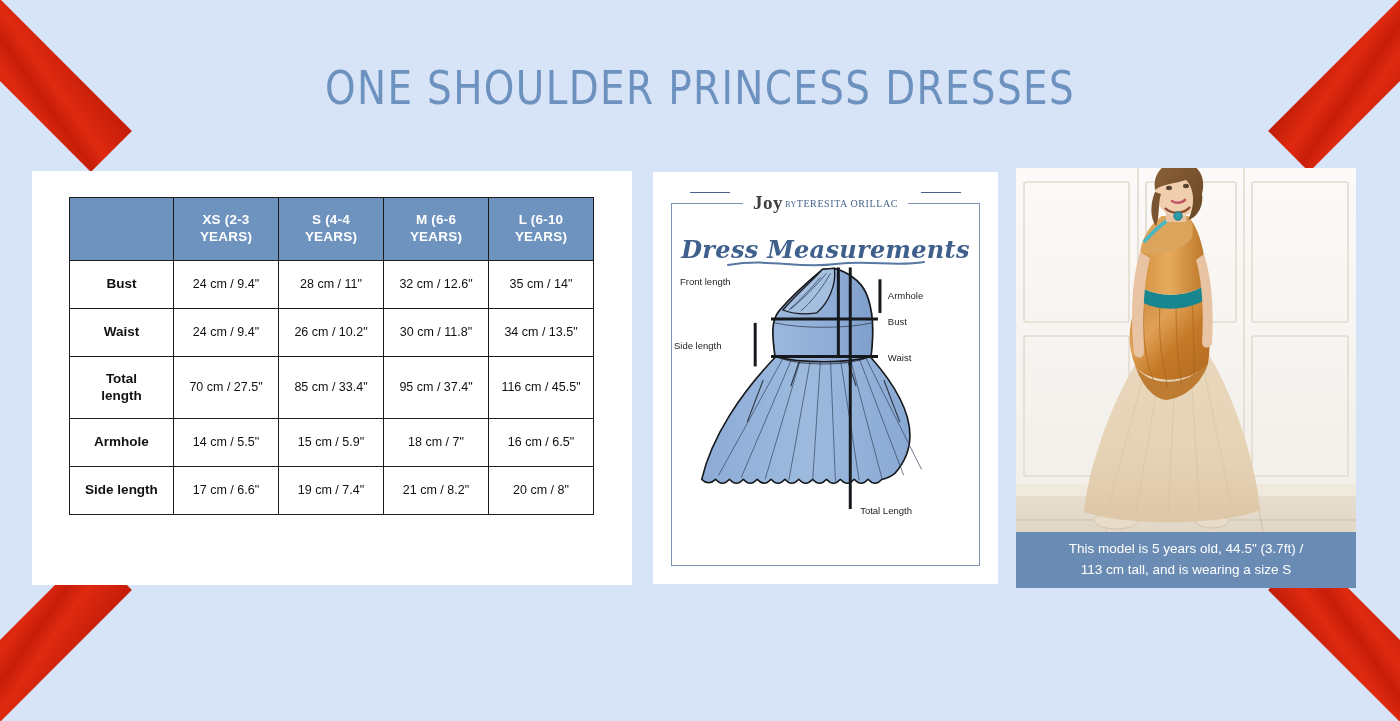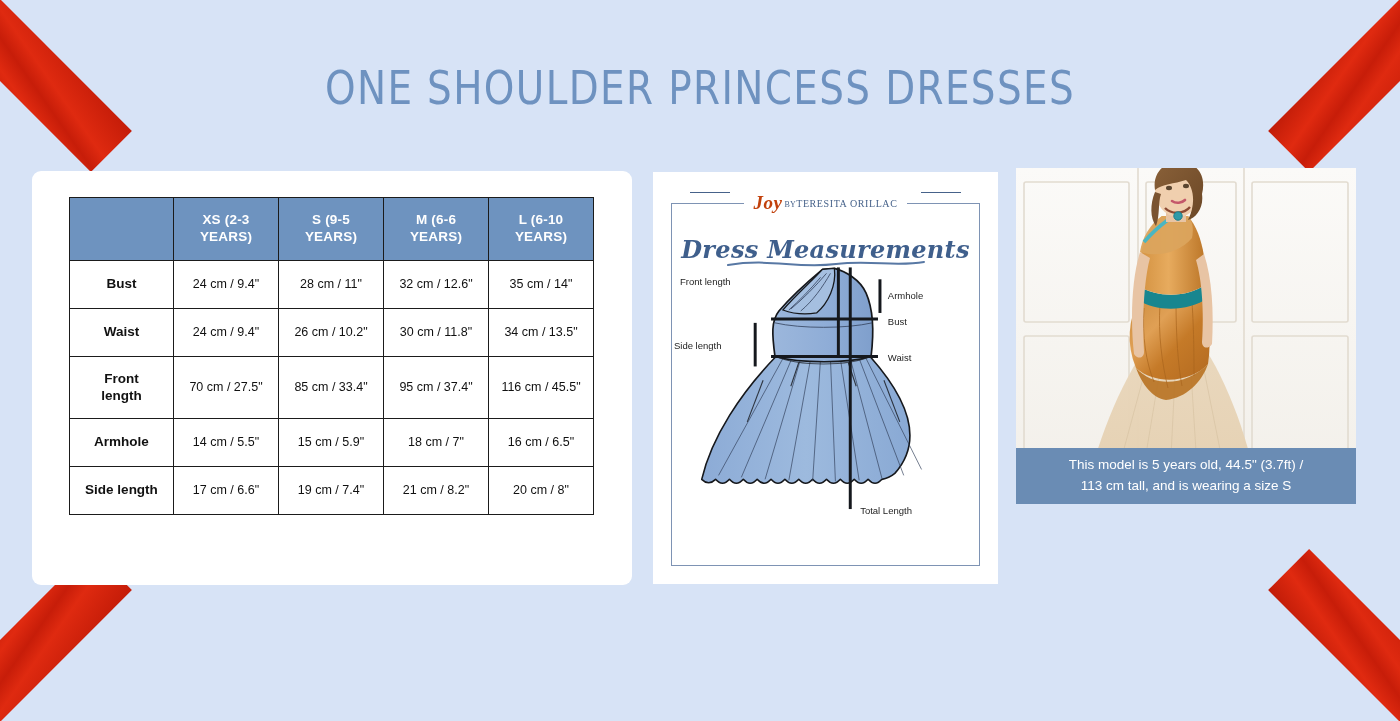--- a/index.html
+++ b/index.html
@@ -25,21 +25,21 @@
     position:absolute;top:60px;left:0;width:1400px;text-align:center;
     color:#6e92c0;font-size:47px;letter-spacing:1.5px;
     font-family:"Liberation Sans Narrow","DejaVu Sans Condensed","Liberation Sans",sans-serif;
     font-weight:400;transform:scaleX(0.92);transform-origin:center;
   }
 
   
   .panels{position:absolute;left:0;top:168px;width:1400px;height:420px;}
 
   
-  .card-table{position:absolute;left:32px;top:3px;width:600px;height:414px;background:#ffffff;border-radius:9px;}
+  .card-table{position:absolute;left:32px;top:3px;width:600px;height:414px;background:#ffffff;}
   table.size-table{
     position:absolute;left:37px;top:26px;width:525px;border-collapse:collapse;
     table-layout:fixed;
   }
   table.size-table th,table.size-table td{
     border:1.4px solid #1b1b1b;text-align:center;vertical-align:middle;
     color:#111;line-height:1.25;
   }
   table.size-table thead th{
     background:#6e93bf;color:#ffffff;font-size:13.5px;font-weight:bold;
@@ -52,38 +52,38 @@
   }
   table.size-table tbody td{font-size:12.5px;font-weight:normal;}
   table.size-table tbody tr{height:48px;}
   table.size-table tbody tr.tall{height:62px;}
 
   
   .card-diagram{position:absolute;left:653px;top:4px;width:345px;height:412px;background:#fff;}
   .diagram-frame{position:absolute;left:18px;top:31px;right:18px;bottom:18px;border:1.6px solid #7e93b4;}
   .brand{position:absolute;top:-12px;left:0;width:100%;text-align:center;}
   .brand-inner{display:inline-block;background:#fff;padding:0 10px;white-space:nowrap;}
-  .brand-joy{font-family:"Liberation Serif","DejaVu Serif",serif;color:#c2410c;font-size:19px;
-    font-weight:bold;font-style:italic;letter-spacing:.5px;vertical-align:middle;}
+  .brand-joy{font-family:"Liberation Serif","DejaVu Serif",serif;color:#404040;font-size:19px;
+    font-weight:bold;letter-spacing:.5px;vertical-align:middle;}
   .brand-by{font-family:"Liberation Serif","DejaVu Serif",serif;color:#46628a;font-size:11px;
     vertical-align:middle;font-variant:small-caps;letter-spacing:.3px;margin-left:2px;}
   .brand-name{font-family:"Liberation Serif","DejaVu Serif",serif;color:#46628a;font-size:10px;
     vertical-align:middle;letter-spacing:.6px;margin-left:0;}
   .brand-rule{position:absolute;top:0px;height:1.4px;background:#46628a;width:40px;}
   .brand-rule.l{left:18px;}
   .brand-rule.r{right:18px;}
   .diagram-title{position:absolute;top:31px;left:0;width:100%;text-align:center;
     color:#3f5f8c;font-size:24px;font-style:italic;font-weight:bold;
     font-family:"DejaVu Serif","Liberation Serif",serif;letter-spacing:.3px;}
   .diagram-swash{position:absolute;top:52px;left:50%;transform:translateX(-50%);}
   .dresssvg{position:absolute;left:0;top:58px;width:100%;height:300px;}
   .dlabel{font-family:"Liberation Sans",sans-serif;font-size:9.6px;fill:#1d1d1d;}
 
   
-  .card-photo{position:absolute;left:1016px;top:0px;width:340px;height:336px;background:#701a75;overflow:hidden;}
+  .card-photo{position:absolute;left:1016px;top:0px;width:340px;height:420px;background:#701a75;overflow:hidden;}
   .photo-caption{
     position:absolute;left:0;bottom:0;width:100%;height:56px;background:#6a8cb4;color:#fff;
     display:flex;align-items:center;justify-content:center;text-align:center;
     font-size:13.5px;line-height:1.55;padding:0 10px;box-sizing:border-box;
   }
   .photosvg{position:absolute;left:0;top:0;width:100%;height:420px;}
 </style>
 </head>
 <body>
 
@@ -106,21 +106,21 @@
           <col class="cx">
         </colgroup>
       <thead>
         <tr>
           <th></th>
           <th>
             <div>XS (2-3</div>
             <div>YEARS)</div>
           </th>
           <th>
-            <div>S (9-5</div>
+            <div>S (4-4</div>
             <div>YEARS)</div>
           </th>
           <th>
             <div>M (6-6</div>
             <div>YEARS)</div>
           </th>
           <th>
             <div>L (6-10</div>
             <div>YEARS)</div>
           </th>
@@ -136,21 +136,21 @@
         </tr>
         <tr>
           <th>Waist</th>
           <td>24 cm / 9.4"</td>
           <td>26 cm / 10.2"</td>
           <td>30 cm / 11.8"</td>
           <td>34 cm / 13.5"</td>
         </tr>
         <tr class="tall">
           <th>
-            <div>Front</div>
+            <div>Total</div>
             <div>length</div>
           </th>
           <td>70 cm / 27.5"</td>
           <td>85 cm / 33.4"</td>
           <td>95 cm / 37.4"</td>
           <td>116 cm / 45.5"</td>
         </tr>
         <tr>
           <th>Armhole</th>
           <td>14 cm / 5.5"</td>

